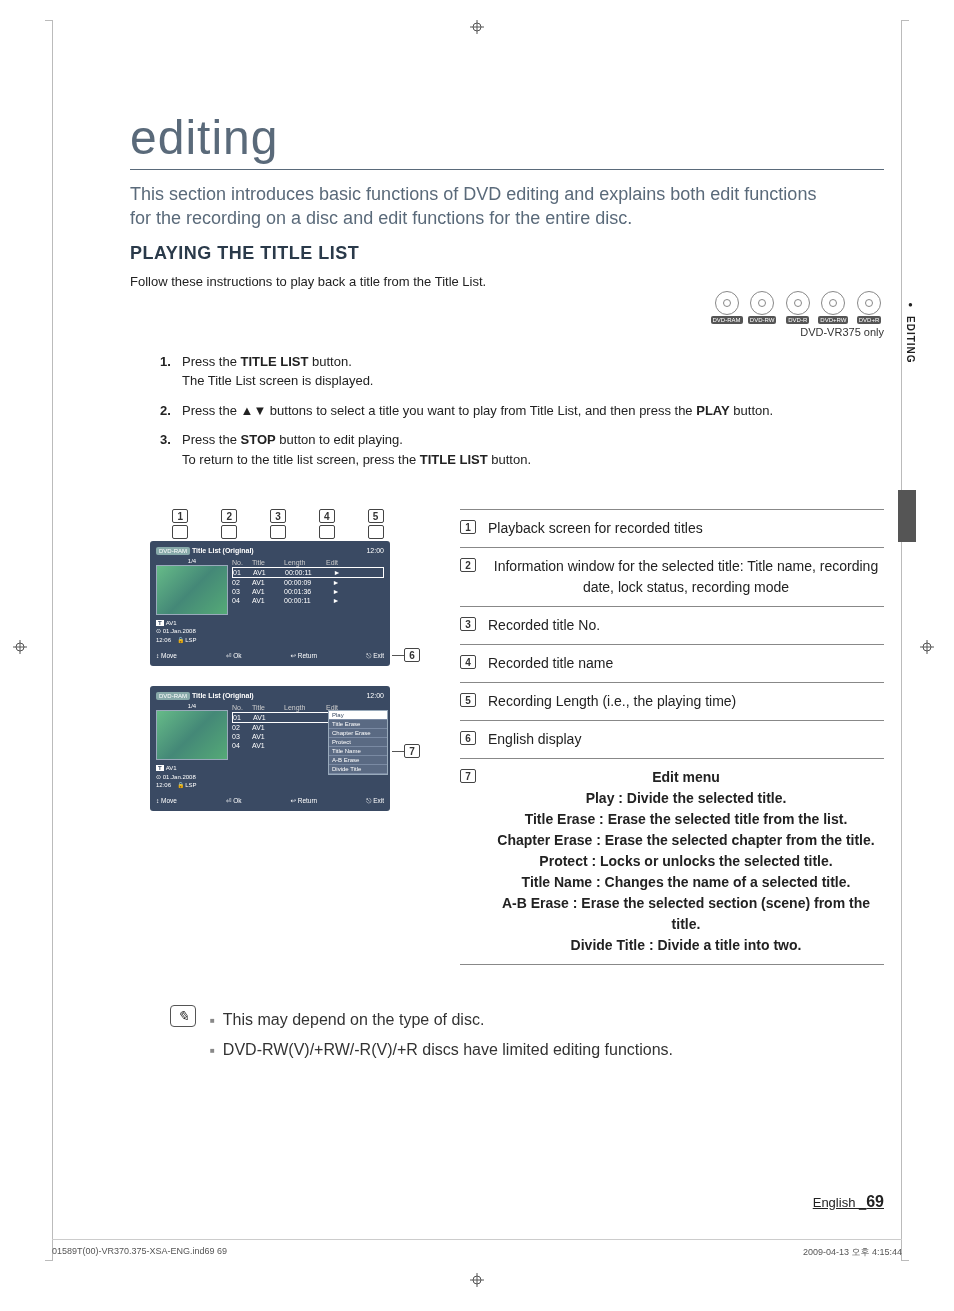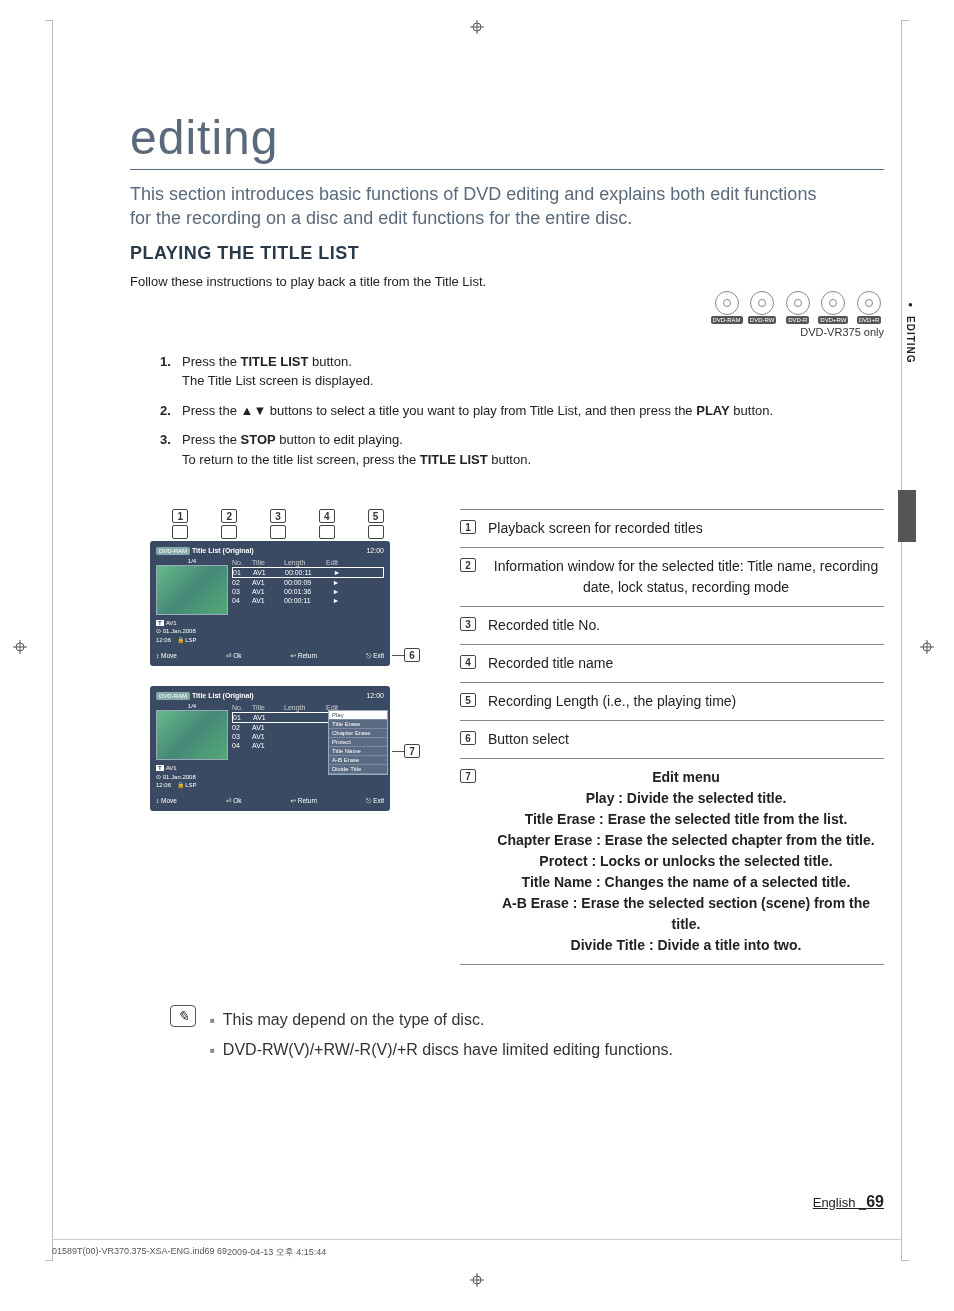--- a/index.html
+++ b/index.html
@@ -55,21 +55,21 @@
   .notes { margin-top: 40px; display: flex; align-items: flex-start; gap: 14px; margin-left: 40px; }
   .note-icon { width: 26px; height: 22px; border: 1.5px solid #555; border-radius: 4px; display: flex; align-items: center; justify-content: center; font-style: italic; font-size: 14px; }
   .notes ul { list-style: none; }
   .notes li::before { content: "■"; color: #888; font-size: 8px; margin-right: 8px; vertical-align: 2px; }
   .notes li { font-size: 16px; color: #333; line-height: 1.9; }
   .side-tab { position: absolute; right: 38px; top: 300px; writing-mode: vertical-rl; font-size: 10px; font-weight: bold; letter-spacing: 1px; }
   .side-tab::before { content: "●"; font-size: 8px; margin-bottom: 6px; }
   .side-block { position: absolute; right: 38px; top: 490px; width: 18px; height: 52px; background: #555; }
   .page-num { position: absolute; right: 70px; bottom: 100px; font-size: 13px; text-decoration: underline; }
   .page-num .pn { font-size: 16px; font-weight: bold; }
-  .foot { position: absolute; left: 52px; right: 52px; bottom: 52px; border-top: 0.5px solid #ccc; padding-top: 6px; display: flex; justify-content: flex-start; font-size: 9px; color: #555; }
+  .foot { position: absolute; left: 52px; right: 52px; bottom: 52px; border-top: 0.5px solid #ccc; padding-top: 6px; display: flex; justify-content: space-between; font-size: 9px; color: #555; }
   .reg { position: absolute; left: 50%; transform: translateX(-50%); width: 14px; height: 14px; }
   .reg.top { top: 20px; } .reg.bottom { bottom: 24px; }
   .reg.left { left: 20px; top: 640px; } .reg.right { right: 20px; top: 640px; left: auto; transform: none; }
   .reg svg { width: 14px; height: 14px; }
   .crop { position: absolute; top: 20px; bottom: 50px; width: 1px; background: #bbb; }
   .crop.l { left: 52px; } .crop.r { right: 52px; }
   .crop.l::before, .crop.l::after, .crop.r::before, .crop.r::after { content:""; position:absolute; width:8px; height:1px; background:#bbb; }
   .crop.l::before { top:0; right:0; } .crop.l::after { bottom:0; right:0; }
   .crop.r::before { top:0; left:0; } .crop.r::after { bottom:0; left:0; }
 </style>
@@ -301,21 +301,21 @@
         <div class="legend-row">
             <span class="kn">4</span>
             <div class="legend-text">Recorded title name</div>
           </div>
         <div class="legend-row">
             <span class="kn">5</span>
             <div class="legend-text">Recording Length (i.e., the playing time)</div>
           </div>
         <div class="legend-row">
             <span class="kn">6</span>
-            <div class="legend-text">Button select</div>
+            <div class="legend-text">English display</div>
           </div>
         <div class="legend-row">
             <span class="kn">7</span>
             <div class="legend-text">
           <span class="hdr">Edit menu</span>
           <span class="hdr">Play : Divide the selected title.</span>
           <span class="hdr">Title Erase : Erase the selected title from the list.</span>
           <span class="hdr">Chapter Erase : Erase the selected chapter from the title.</span>
           <span class="hdr">Protect : Locks or unlocks the selected title.</span>
           <span class="hdr">Title Name : Changes the name of a selected title.</span>

